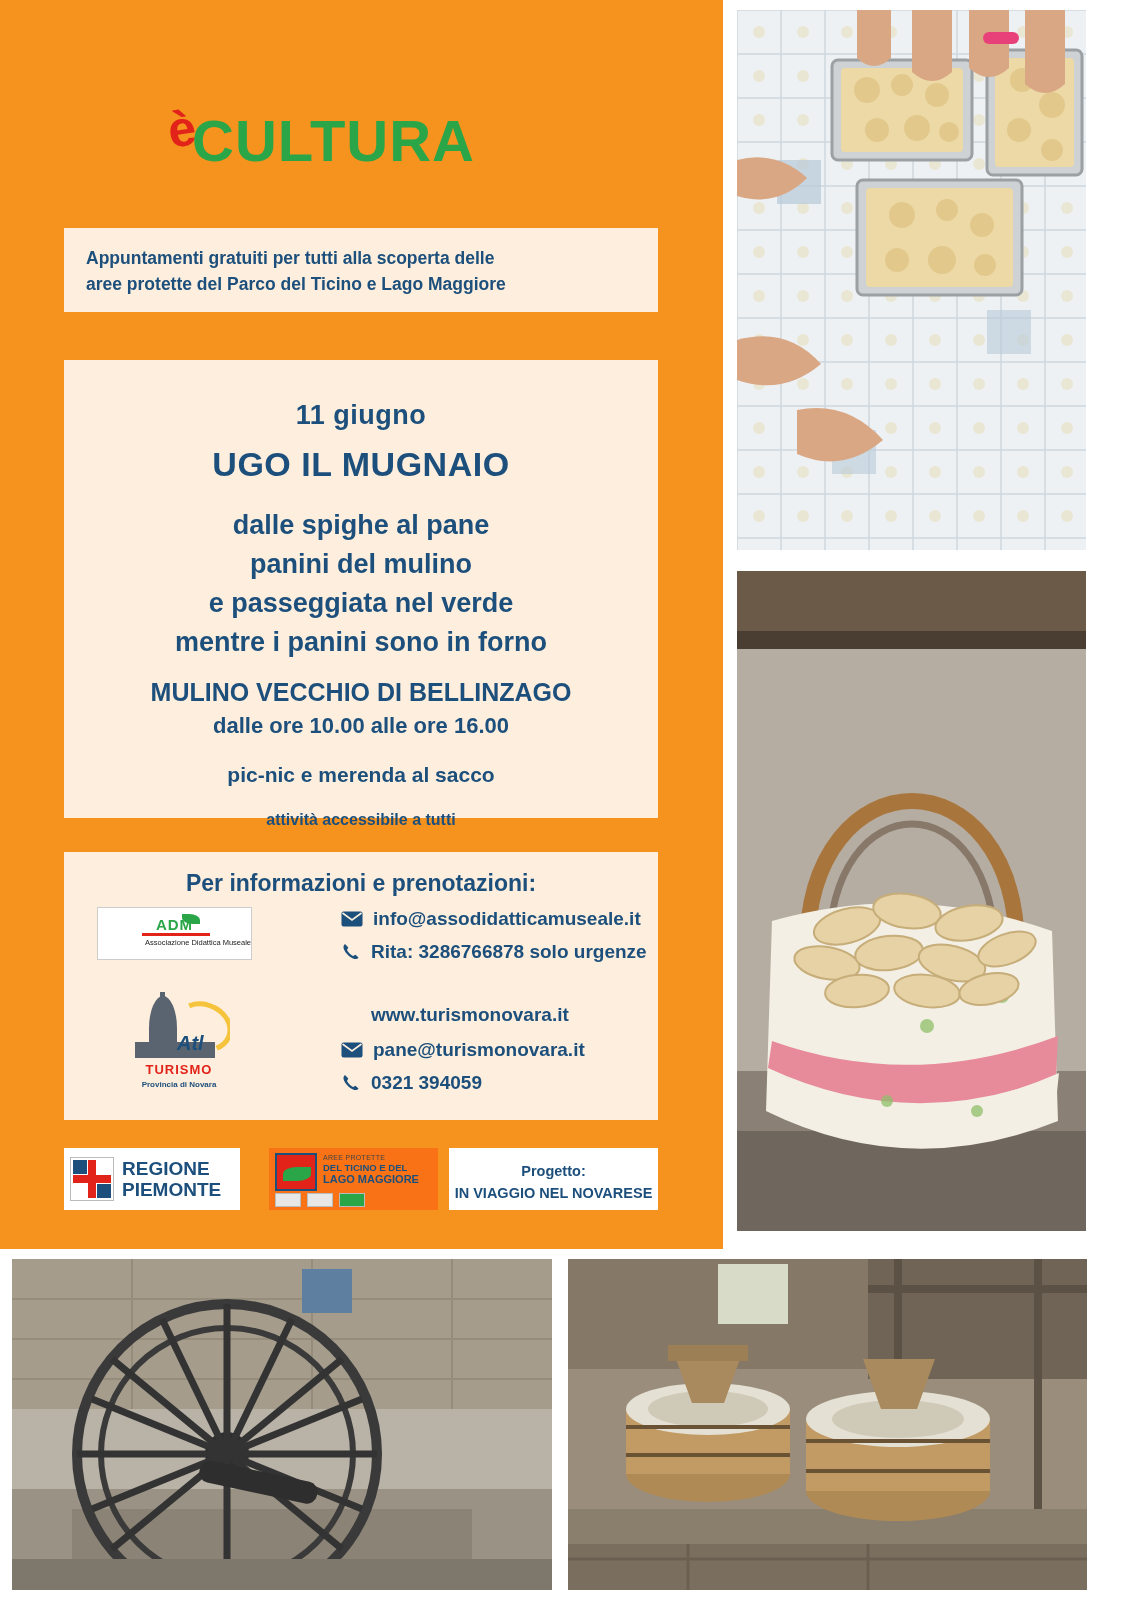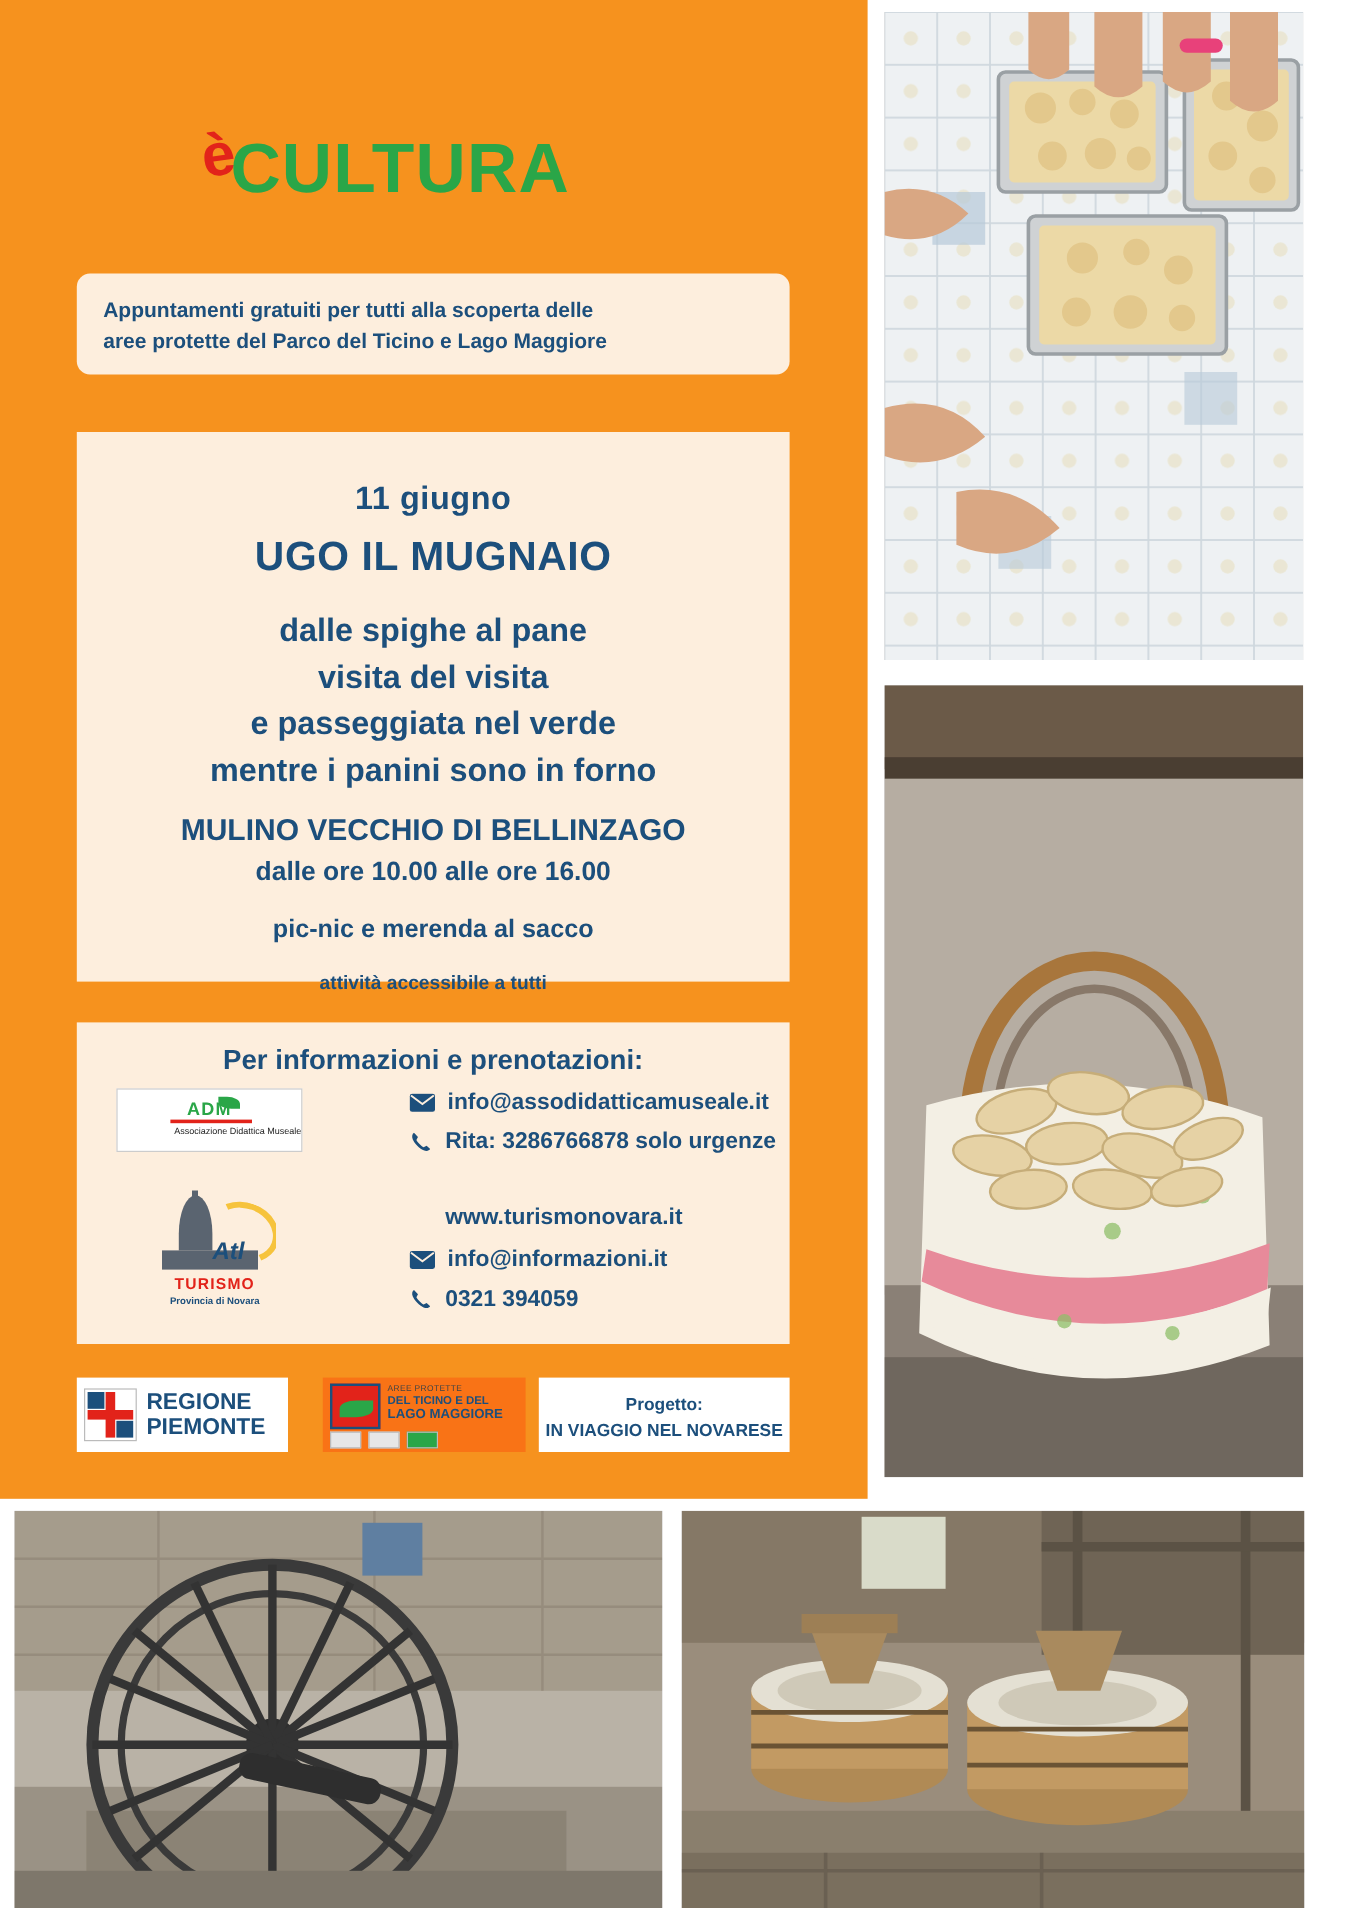--- a/index.html
+++ b/index.html
@@ -69,21 +69,20 @@
     position: absolute;
     background: #fdeedd;
     box-sizing: border-box;
   }
   .box-intro {
     left: 64px;
     top: 228px;
     width: 594px;
     height: 84px;
     padding: 17px 22px;
-    border-radius: 11px;
   }
   .box-intro p {
     margin: 0;
     color: #1c4f7c;
     font-size: 17.5px;
     font-weight: bold;
     line-height: 26px;
   }
 
   .box-main {
@@ -417,21 +416,21 @@
 
   <div class="box box-intro">
     <p>Appuntamenti gratuiti per tutti alla scoperta delle</p>
     <p>aree protette del Parco del Ticino e Lago Maggiore</p>
   </div>
 
   <div class="box box-main">
     <div class="date">11 giugno</div>
     <div class="title">UGO IL MUGNAIO</div>
     <div class="sub-line">dalle spighe al pane</div>
-    <div class="sub-line">visita del visita</div>
+    <div class="sub-line">panini del mulino</div>
     <div class="sub-line">e passeggiata nel verde</div>
     <div class="sub-line">mentre i panini sono in forno</div>
     <div class="place">MULINO VECCHIO DI BELLINZAGO</div>
     <div class="hours">dalle ore 10.00 alle ore 16.00</div>
     <div class="picnic">pic-nic e merenda al sacco</div>
     <div class="accessible">attività accessibile a tutti</div>
   </div>
 
   <div class="box box-info">
     <div class="info-title">Per informazioni e prenotazioni:</div>
@@ -469,21 +468,21 @@
 
     <div class="contact" style="left:307px; top:152px;">
       <span>www.turismonovara.it</span>
     </div>
 
     <div class="contact" style="left:277px; top:187px;">
       <svg width="22" height="16" viewBox="0 0 22 16">
         <rect x="0.5" y="0.5" width="21" height="15" rx="2" fill="#1c4f7c"></rect>
         <path d="M1.5 2 L11 9 L20.5 2" stroke="#fdeedd" stroke-width="1.6" fill="none"></path>
       </svg>
-      <span>info@informazioni.it</span>
+      <span>pane@turismonovara.it</span>
     </div>
 
     <div class="contact" style="left:277px; top:220px;">
       <svg width="20" height="20" viewBox="0 0 20 20">
         <path d="M4 2 C2.5 3 2 5 3 7.5 C4.5 11 8.5 15 12 16.5 C14.5 17.6 16.5 17 17.5 15.5 L14.5 12.8 L12 14 C10 13 7 10 6 8 L7.3 5.5 Z" fill="#1c4f7c"></path>
       </svg>
       <span>0321 394059</span>
     </div>
   </div>
 

